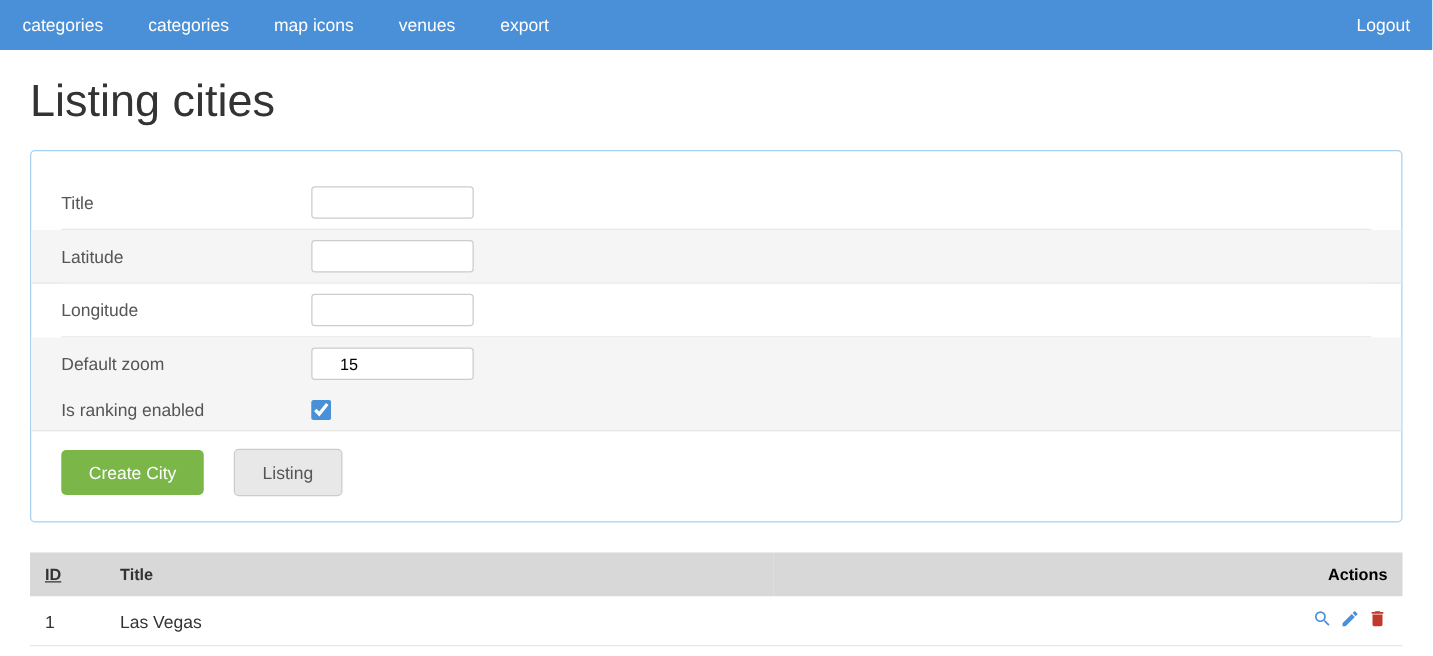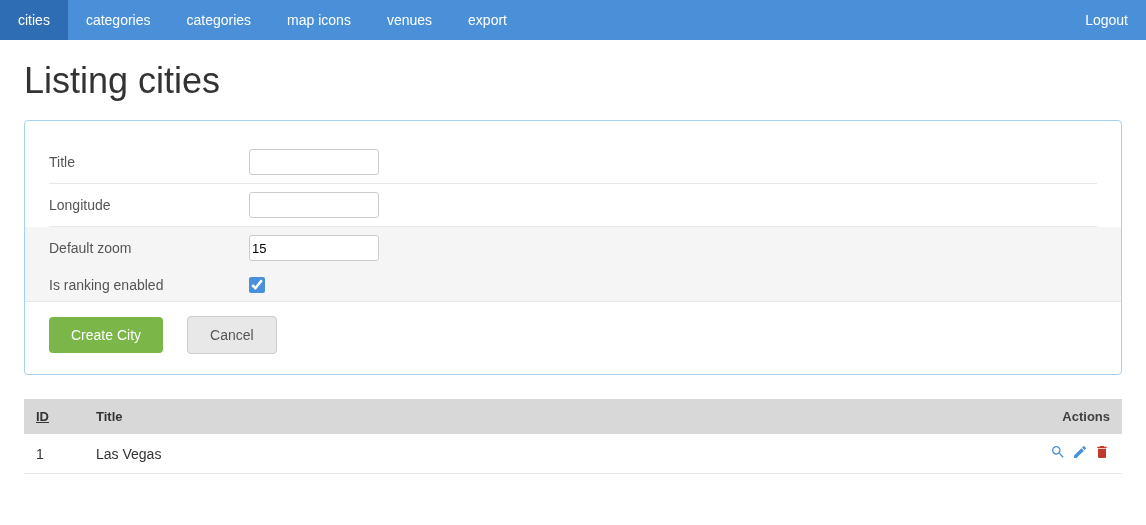--- a/index.html
+++ b/index.html
@@ -53,21 +53,21 @@
     .form-row:last-of-type { border-bottom: none; }
     .form-label {
       width: 200px;
       color: #555;
       font-size: 14px;
       flex-shrink: 0;
     }
     .form-input {
       border: 1px solid #ccc;
       border-radius: 3px;
-      padding: 4px 2px;
+      padding: 4px 22px;
       font-size: 13px;
       width: 130px;
       height: 26px;
       outline: none;
     }
 
     
     .row-odd { background: #f5f5f5; }
     .row-even { background: #fff; }
 
@@ -134,68 +134,71 @@
 
     
     .icon-svg { width: 16px; height: 16px; fill: currentColor; }
   </style>
 </head>
 <body>
 
 <nav class="navbar">
 
   <div id="nav-items-container" style="display:flex;align-items:stretch;">
-      <div class="nav-item active">cities</div>
       <div class="nav-item">categories</div>
       <div class="nav-item">categories</div>
       <div class="nav-item">map icons</div>
       <div class="nav-item">venues</div>
       <div class="nav-item">export</div>
     </div>
   <div class="nav-spacer"></div>
   <div class="nav-logout">Logout</div>
 </nav>
 
 <div class="page">
   <h1 class="page-title">Listing cities</h1>
 
   <div class="form-card">
 
     <div id="form-fields-container">
         <div class="form-row row-even">
           <span class="form-label">Title</span>
           <input type="text" class="form-input" placeholder="" style="">
         </div>
+        <div class="form-row row-odd" style="background: rgb(245, 245, 245); margin: 0px -24px; padding: 8px 24px;">
+          <span class="form-label">Latitude</span>
+          <input type="text" class="form-input" placeholder="" style="">
+        </div>
         <div class="form-row row-even">
           <span class="form-label">Longitude</span>
           <input type="text" class="form-input" placeholder="" style="">
         </div>
         <div class="form-row row-odd" style="background: rgb(245, 245, 245); margin: 0px -24px; padding: 8px 24px;">
           <span class="form-label">Default zoom</span>
           <input type="text" class="form-input" placeholder="" value="15" style="">
         </div>
       </div>
 
     <div class="form-row row-odd" id="ranking-row" style="background:#f5f5f5; margin:0 -24px; padding:8px 24px;">
       <span class="form-label">Is ranking enabled</span>
       <input type="checkbox" class="form-checkbox" id="ranking-checkbox" checked="" style="">
     </div>
 
     <div class="btn-row">
       <button class="btn-create">Create City</button>
-      <button class="btn-cancel">Cancel</button>
+      <button class="btn-cancel">Listing</button>
     </div>
   </div>
 
   <table class="data-table">
     <thead>
       <tr id="table-header-row">
           <th style="width: 60px; text-decoration: underline;">ID</th>
           <th>Title</th>
-          <th class="actions-col" style="color: #404040; text-align: right;">Actions</th>
+          <th class="actions-col" style="color: #000000; text-align: right;">Actions</th>
         </tr>
     </thead>
     <tbody id="table-body">
         <tr>
           <td>1</td>
           <td>Las Vegas</td>
           <td style="text-align: right;"><span class="action-icon">
               <svg class="icon-svg" viewBox="0 0 24 24">
                 <path d="M15.5 14h-.79l-.28-.27A6.471 6.471 0 0 0 16 9.5 6.5 6.5 0 1 0 9.5 16c1.61 0 3.09-.59 4.23-1.57l.27.28v.79l5 4.99L20.49 19l-4.99-5zm-6 0C7.01 14 5 11.99 5 9.5S7.01 5 9.5 5 14 7.01 14 9.5 11.99 14 9.5 14z"></path>
               </svg>

